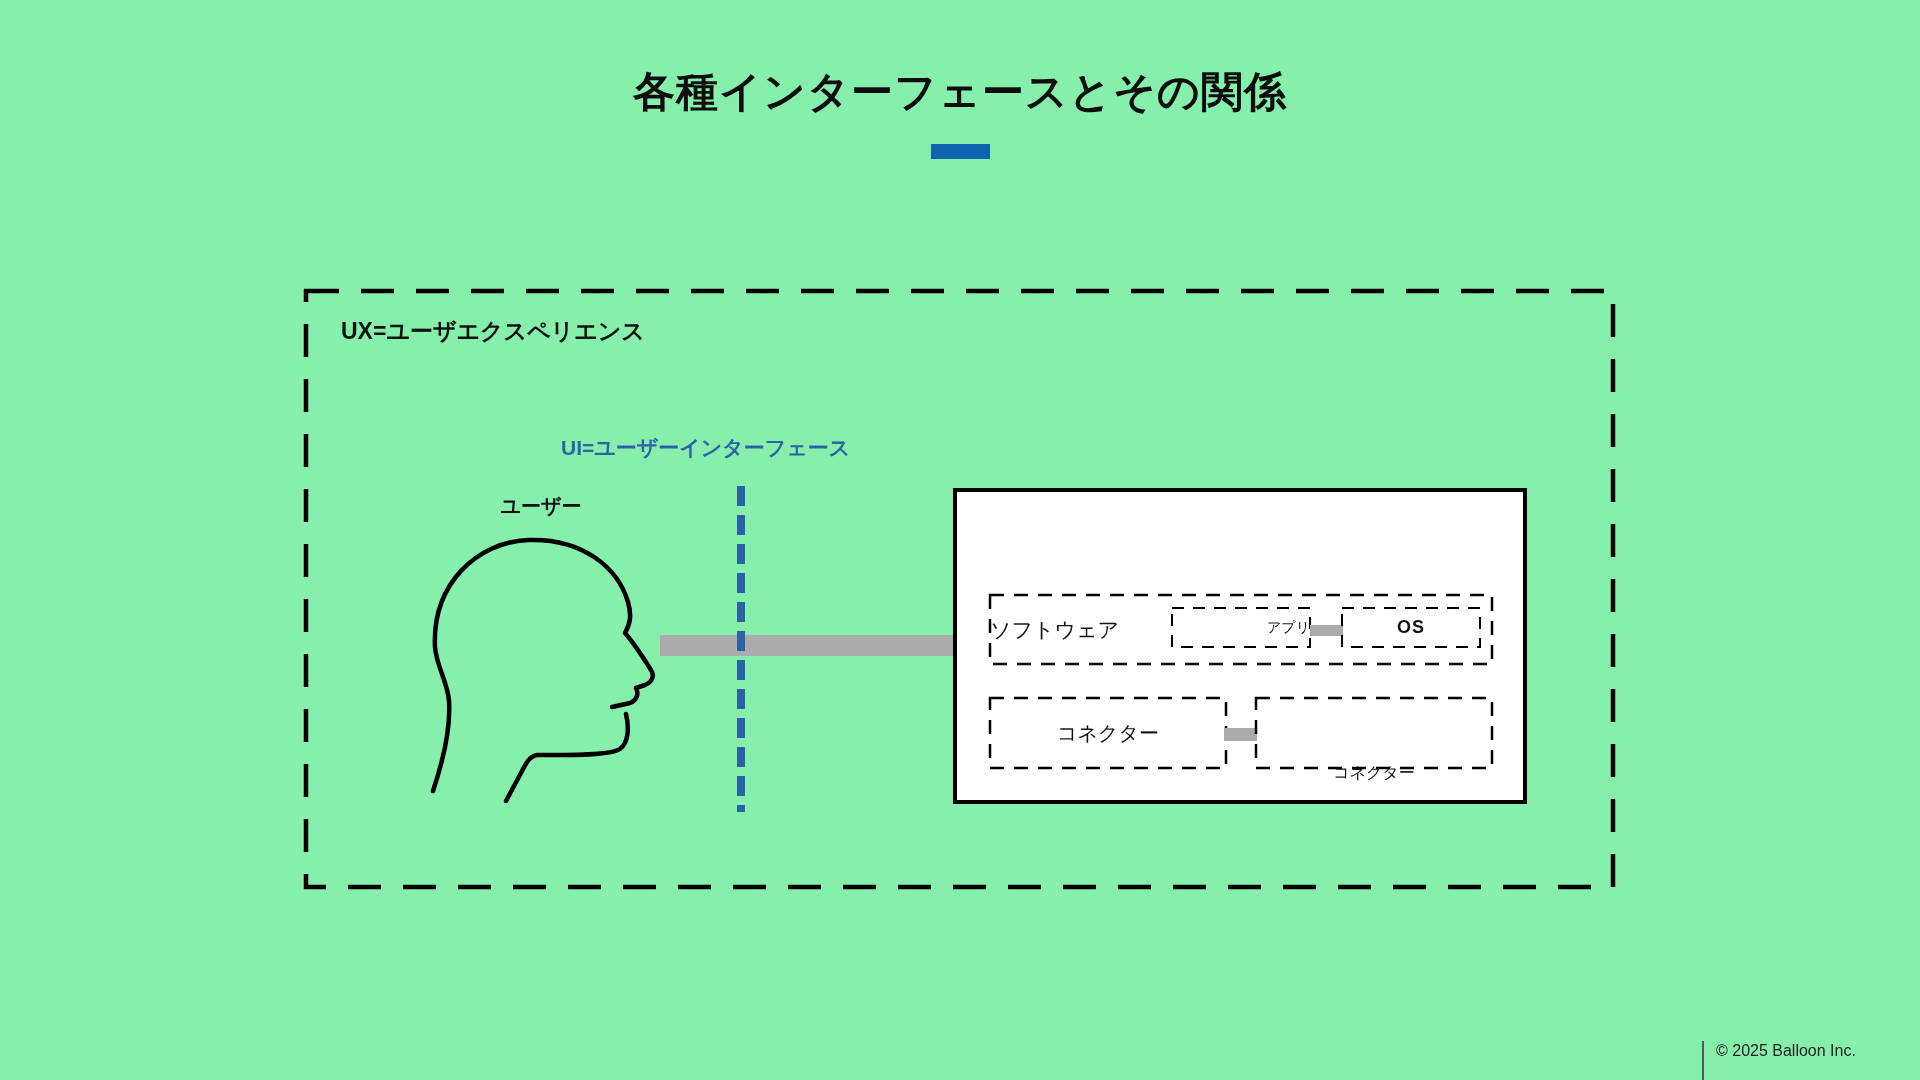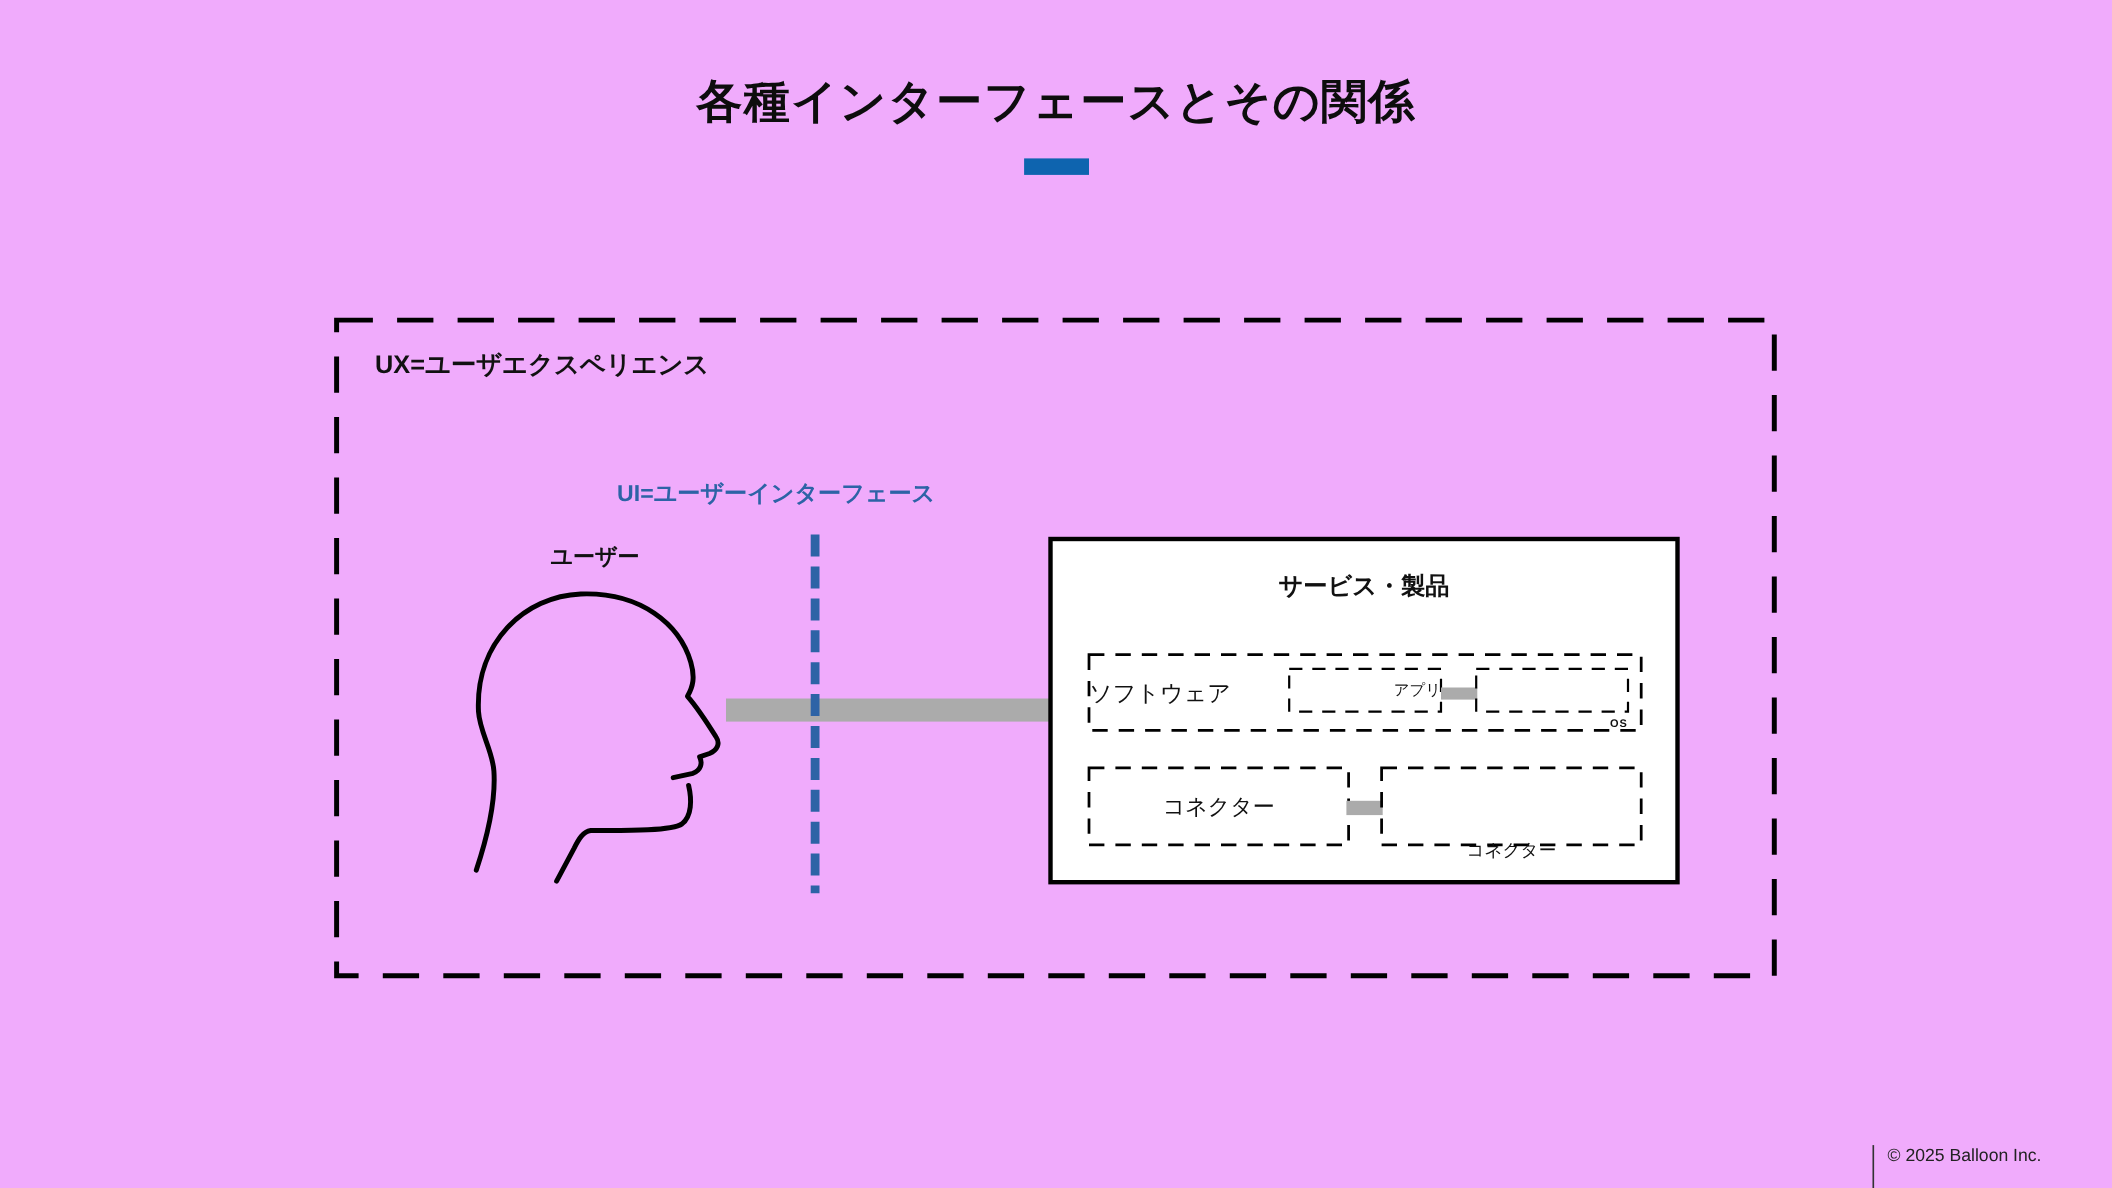--- a/index.html
+++ b/index.html
@@ -1,32 +1,32 @@
 <!DOCTYPE html>
 <html><head>
 <meta charset="utf-8">
 <style>
   html,body{margin:0;padding:0;background:#fff;}
   .canvas{
-    position:relative;width:1920px;height:1080px;overflow:hidden;background:#f0abfc;
+    position:relative;width:1920px;height:1080px;overflow:hidden;background:#86efac;
     font-family:"Liberation Sans",sans-serif;color:#111;
   }
   .abs{position:absolute;}
   .slide-title{
     left:0;right:0;top:64px;text-align:center;
     font-size:42px;font-weight:bold;letter-spacing:1px;color:#0d0d0d;
   }
   .label{white-space:nowrap;}
   .ux-label{left:341px;top:316px;font-size:23px;font-weight:bold;}
   .ui-label{left:561px;top:434px;width:361px;text-align:left;font-size:21px;font-weight:bold;color:#2d63a6;}
   .user-label{left:441px;top:493px;width:200px;text-align:center;font-size:20px;font-weight:bold;}
   .service-title{left:955px;top:518px;width:570px;text-align:center;font-size:22px;font-weight:bold;}
   .software-label{left:990px;top:616px;width:182px;font-size:21px;font-weight:400;}
   .app-label{left:1172px;top:619px;width:138px;text-align:right;font-size:14px;}
-  .os-label{left:1342px;top:617px;width:138px;text-align:right;font-size:10px;font-weight:600;letter-spacing:1px;margin-top:36px;}
+  .os-label{left:1342px;top:617px;width:138px;text-align:center;font-size:18px;font-weight:600;letter-spacing:1px;}
   .hardware-label{left:990px;top:720px;width:236px;text-align:center;font-size:20px;font-weight:500;}
   .connector-label{left:1256px;top:763px;width:236px;text-align:center;font-size:16px;font-weight:500;}
   .footer-text{left:1716px;top:1042px;font-size:16px;color:#222;}
   svg{position:absolute;left:0;top:0;}
 </style>
 </head>
 <body>
 
 <div class="canvas">
 
@@ -79,21 +79,20 @@
   </svg>
 
   <div class="abs slide-title label">各種インターフェースとその関係</div>
 
   <div class="abs ux-label label">UX=ユーザエクスペリエンス</div>
 
   <div class="abs ui-label label">UI=ユーザーインターフェース</div>
 
   <div class="abs user-label label">ユーザー</div>
 
-  <div class="abs service-title label">サービス・製品</div>
 
   <div class="abs software-label label">ソフトウェア</div>
 
   <div class="abs app-label label">アプリ</div>
 
   <div class="abs os-label label">OS</div>
 
   <div class="abs hardware-label label">コネクター</div>
 
   <div class="abs connector-label label">コネクター</div>

